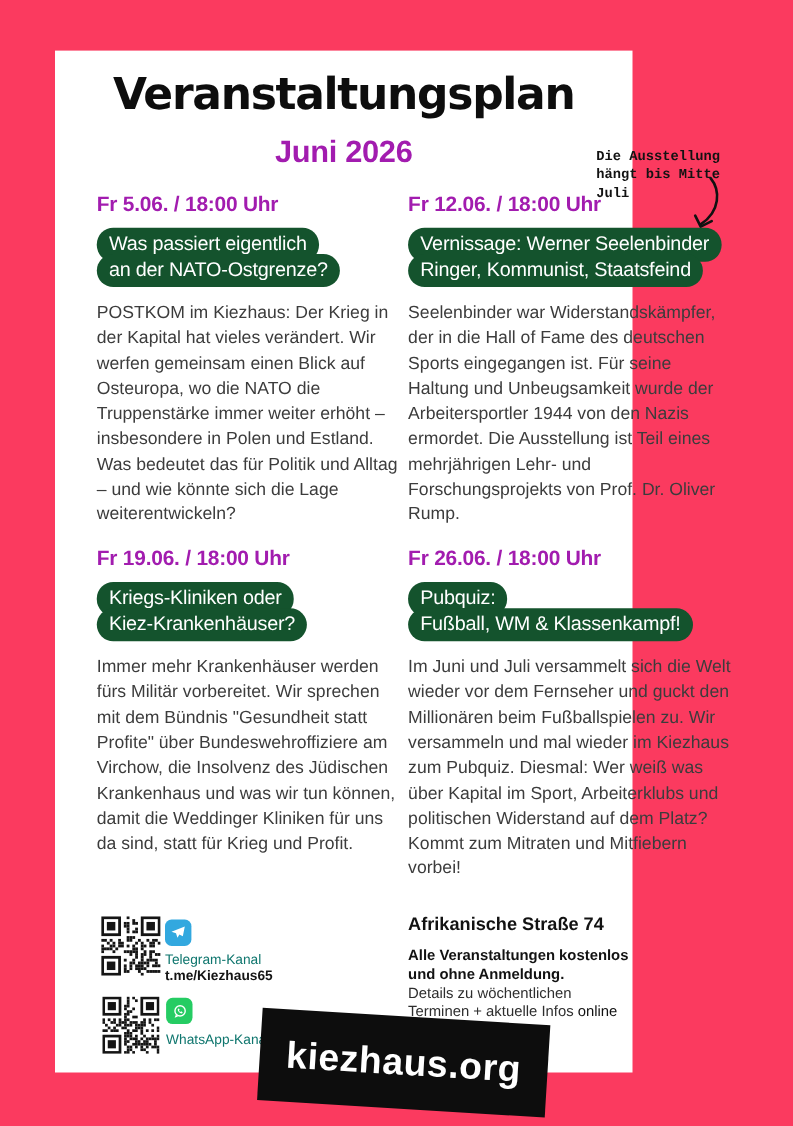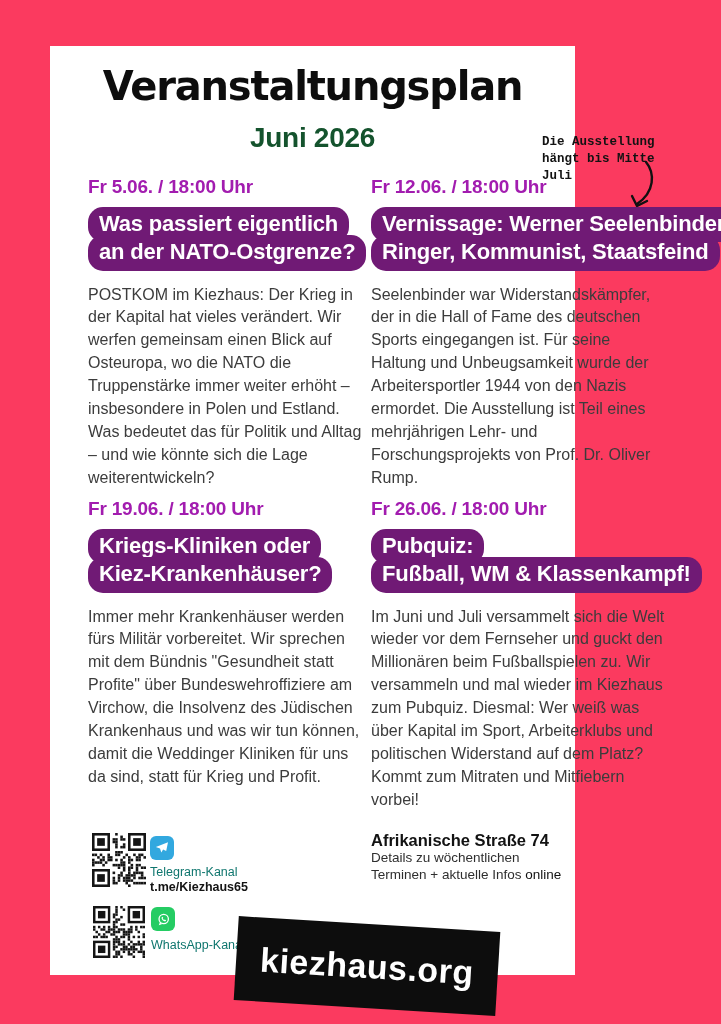--- a/index.html
+++ b/index.html
@@ -14,39 +14,39 @@
     background:#ffffff;
   }
   .title {
     position:absolute; top:18px; left:0; right:0; text-align:center;
     font-family:"DejaVu Sans", sans-serif;
     font-size:40px; font-weight:800; letter-spacing:-1.2px; color:#0d0d0d;
     line-height:1.1;
   }
   .subtitle {
     position:absolute; top:76px; left:0; right:0; text-align:center;
-    font-size:28px; font-weight:600; color:#14532d; letter-spacing:-0.3px;
+    font-size:28px; font-weight:600; color:#a21caf; letter-spacing:-0.3px;
   }
   .note {
     position:absolute; left:492px; top:88px; width:135px;
     font-size:12.5px; font-weight:700; line-height:1.35; color:#121212;font-family:Liberation Mono, monospace;
   }
   .arrow { position:absolute; left:580px; top:114px; width:30px; height:52px; }
   .event { position:absolute; }
   .ev1 { left:38px; top:130px; width:276px; }
   .ev2 { left:321px; top:130px; width:294px; }
   .ev3 { left:38px; top:452px; width:276px; }
   .ev4 { left:321px; top:452px; width:294px; }
   .date {
     font-size:19px; font-weight:700; letter-spacing:-0.2px; color:#a21caf;
     margin-bottom:9px; white-space:nowrap;
   }
   .pill {
-    display:table; background:#701a75; color:#ffffff;
-    font-size:22px; font-weight:700; letter-spacing:-0.2px;
+    display:table; background:#14532d; color:#ffffff;
+    font-size:18px; font-weight:400; letter-spacing:-0.2px;
     padding:4px 11px 6px; border-radius:15px; line-height:1.15;
     white-space:nowrap; position:relative;
   }
   .pill + .pill { margin-top:-7px; }
   .body {
     margin-top:13px; font-size:16px; line-height:1.43; color:#3c3c3c;
   }
   .qr { position:absolute; width:54px; height:54px; }
   .qr1 { left:42px; top:787px; }
   .qr2 { left:43px; top:860px; height:52px; width:52px; }
@@ -390,20 +390,24 @@
       <svg width="17" height="17" viewBox="0 0 24 24">
         <circle cx="12.3" cy="11.3" r="6.6" fill="none" stroke="#ffffff" stroke-width="1.8"></circle>
         <path d="M7 15.8 L5.3 20 L9.6 18.6 Z" fill="#ffffff"></path>
         <path d="M10.2 8.4c-.9.4-1.2 1.3-.8 2.2.7 1.8 2 3.1 3.8 3.8.9.4 1.8 0 2.2-.8l.2-.7-1.9-1-.8.9c-1-.5-1.7-1.2-2.1-2.1l.9-.9-1-1.8z" fill="#ffffff"></path>
       </svg>
     </div>
     <div class="chan-label wa-label">WhatsApp-Kanal</div>
 
     <div class="footer-right">
       <div class="address">Afrikanische Straße 74</div>
+      <div class="info-bold">
+        <div>Alle Veranstaltungen kostenlos</div>
+        <div>und ohne Anmeldung.</div>
+      </div>
       <div class="info-reg">
         <div>Details zu wöchentlichen</div>
         <div><span>Terminen + aktuelle Infos </span><b>online</b></div>
       </div>
     </div>
   </div>
 
   <div class="banner">
     <span class="banner-text">kiezhaus.org</span>
   </div>

